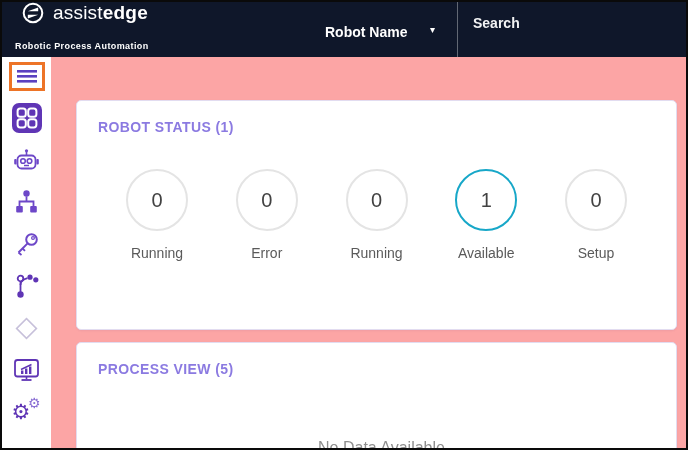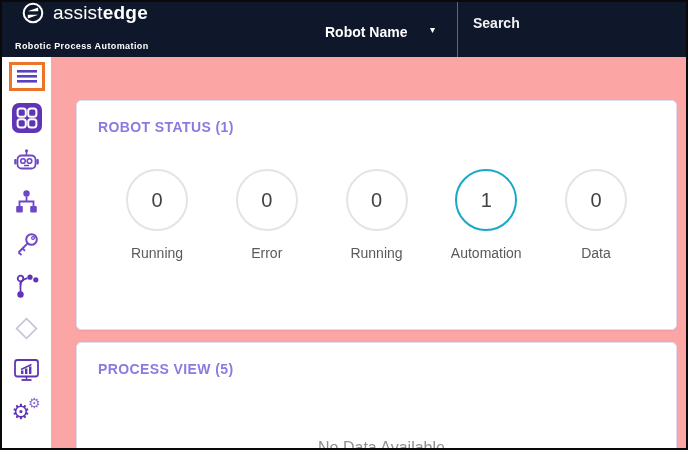--- a/index.html
+++ b/index.html
@@ -233,25 +233,25 @@
         <div class="stat">
           <div class="stat-circle">0</div>
           <div class="stat-label">Error</div>
         </div>
         <div class="stat">
           <div class="stat-circle">0</div>
           <div class="stat-label">Running</div>
         </div>
         <div class="stat highlight">
           <div class="stat-circle">1</div>
-          <div class="stat-label">Automation</div>
-        </div>
-        <div class="stat">
-          <div class="stat-circle">0</div>
-          <div class="stat-label">Data</div>
+          <div class="stat-label">Available</div>
+        </div>
+        <div class="stat">
+          <div class="stat-circle">0</div>
+          <div class="stat-label">Setup</div>
         </div>
       </div>
     </div>
 
     <div class="card card-process-view">
       <div class="card-title">PROCESS VIEW (5)</div>
       <div class="no-data">No Data Available</div>
     </div>
 
   </div>

